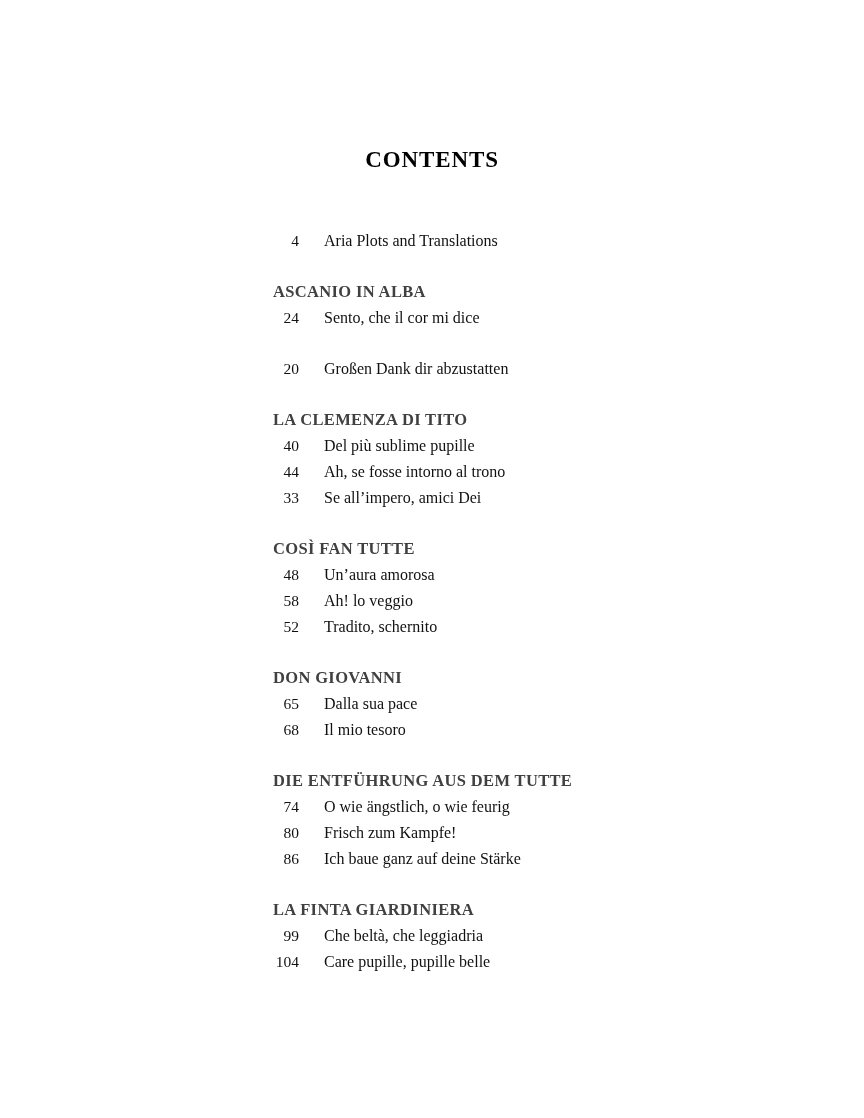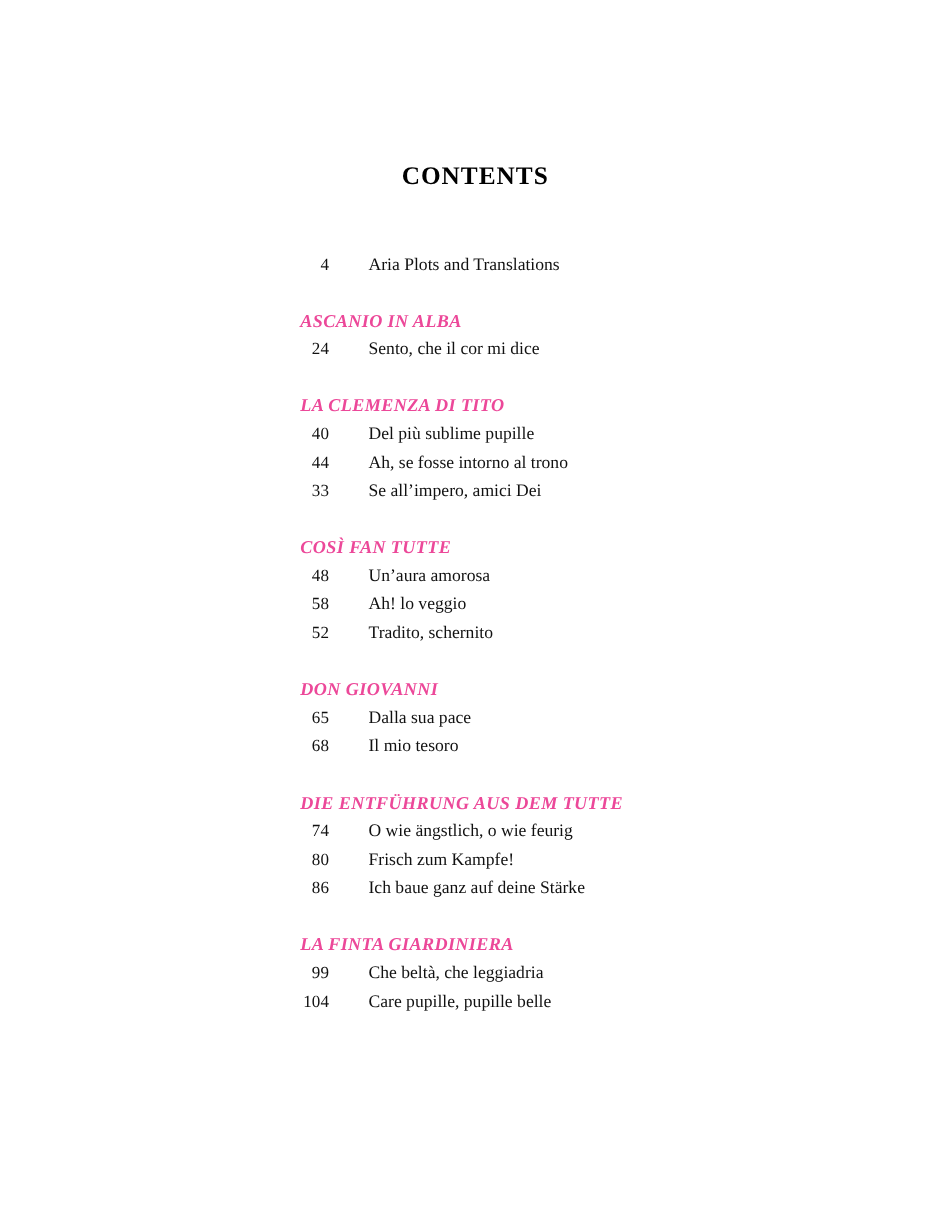--- a/index.html
+++ b/index.html
@@ -50,24 +50,23 @@
   
   .toc-group.has-heading {
     margin-top: 25px;
   }
 
   .group-heading {
     margin-left: 273px;
     font-size: 16.5px;
     font-weight: bold;
     letter-spacing: 0.35px;
-    color: #ec4899;
+    color: #404040;
     line-height: 26px;
     white-space: nowrap;
-    font-style: italic;
   }
 
   .toc-entry {
     display: block;
     height: 26px;
     line-height: 26px;
     white-space: nowrap;
     font-size: 16px;
   }
 
@@ -75,41 +74,42 @@
     display: inline-block;
     width: 299px;
     text-align: right;
     font-size: 15.5px;
     color: #111111;
     vertical-align: baseline;
   }
 
   .entry-title {
     display: inline-block;
-    margin-left: 36px;
+    margin-left: 25px;
     color: #111111;
     vertical-align: baseline;
   }
 </style>
 </head>
 <body>
 
 <div class="page">
 
   <div class="page-title">CONTENTS</div>
 
   <div class="toc">
       <div class="toc-group">
         <div class="toc-entry"><span class="entry-page">4</span><span class="entry-title">Aria Plots and Translations</span></div>
       </div>
       <div class="toc-group has-heading">
         <div class="group-heading">ASCANIO IN ALBA</div>
         <div class="toc-entry"><span class="entry-page">24</span><span class="entry-title">Sento, che il cor mi dice</span></div>
       </div>
       <div class="toc-group has-heading">
+        <div class="toc-entry"><span class="entry-page">20</span><span class="entry-title">Großen Dank dir abzustatten</span></div>
       </div>
       <div class="toc-group has-heading">
         <div class="group-heading">LA CLEMENZA DI TITO</div>
         <div class="toc-entry"><span class="entry-page">40</span><span class="entry-title">Del più sublime pupille</span></div>
         <div class="toc-entry"><span class="entry-page">44</span><span class="entry-title">Ah, se fosse intorno al trono</span></div>
         <div class="toc-entry"><span class="entry-page">33</span><span class="entry-title">Se all’impero, amici Dei</span></div>
       </div>
       <div class="toc-group has-heading">
         <div class="group-heading">COSÌ FAN TUTTE</div>
         <div class="toc-entry"><span class="entry-page">48</span><span class="entry-title">Un’aura amorosa</span></div>

